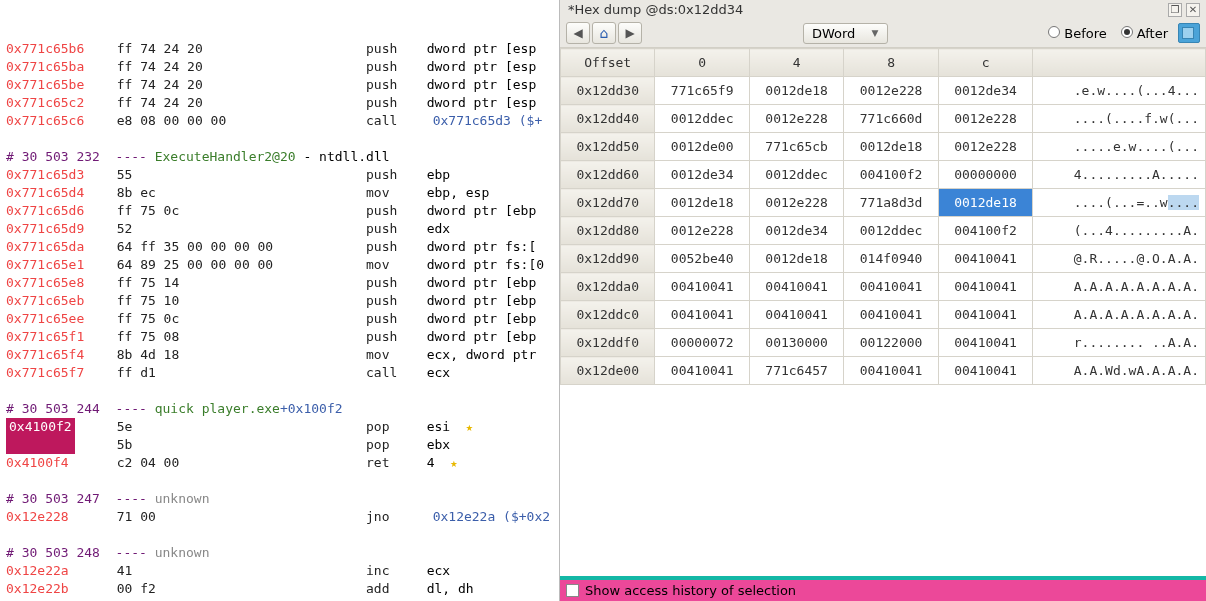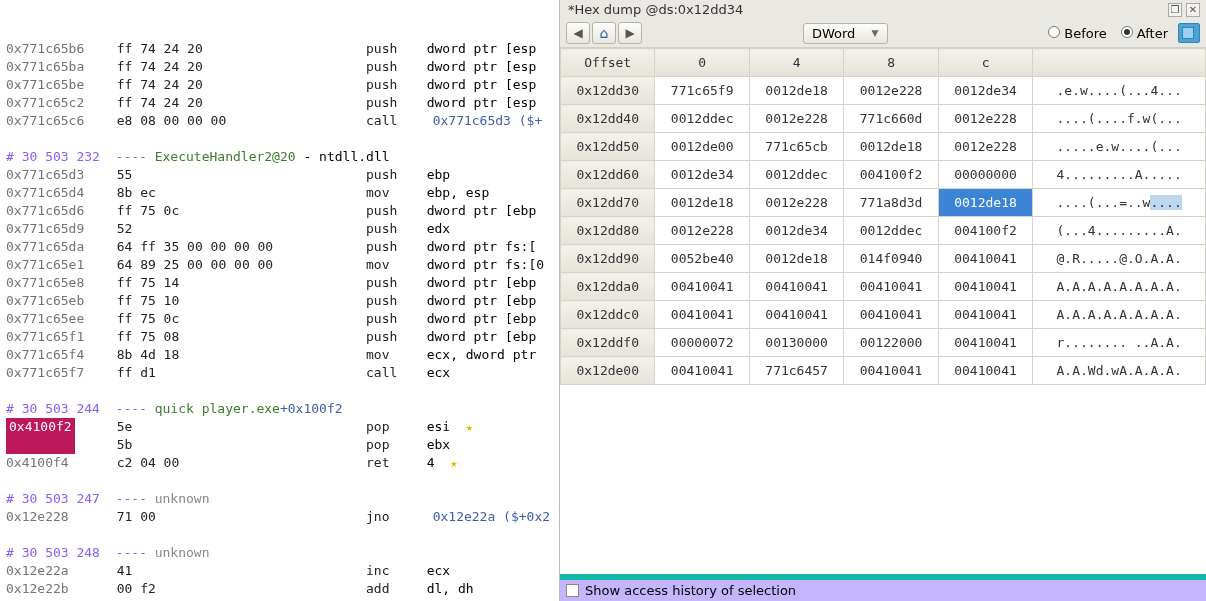--- a/index.html
+++ b/index.html
@@ -13,28 +13,28 @@
     overflow: hidden;
   }
   .disasm-pane {
     flex: 0 0 559px;
     background: #fff;
     padding: 4px 6px;
     line-height: 18px;
     overflow: hidden;
     white-space: pre;
   }
-  .addr { color: #737373; }
+  .addr { color: #ef4444; }
   .bytes { color: #222; }
   .mnem { color: #222; }
   .call-target { color: #3b5eaa; margin-left: 6px; }
   .sym-exec { color: #3a7d2a; }
   .sym-offset { color: #3b5eaa; }
   .sym-unknown { color: #888; }
-  .comment-hdr { color: #8b5cf6; }
+  .comment-hdr { color: #701a75; }
   .row { display: flex; }
   .row .c-addr { flex: 0 0 95px; }
   .row .c-bytes { flex: 0 0 265px; }
   .row .c-mnem { flex: 0 0 45px; }
   .row .c-op  { }
   .gap { height: 18px; }
   .hilite-bp { background: #be185d; color: #fff; display:inline-block; padding:0 3px; }
   .star { color: #e8b800; font-size: 12px; }
 
   .hex-pane {
@@ -152,32 +152,32 @@
   table.hex th {
     background: linear-gradient(#f4f2ec,#e5e2d9);
     font-weight: normal;
     color: #333;
   }
   table.hex th.offset-h, table.hex td.offset {
     background: linear-gradient(#f4f2ec,#e5e2d9);
   }
   table.hex td { color: #333; }
   table.hex td.ascii {
-    text-align: center;
+    text-align: right;
     font-family: "DejaVu Sans Mono", monospace;
   }
   .sel-cell { background: #3b84d6 !important; color: #fff !important; }
   .sel-ascii-frag { background: #bcd8f0; }
 
   .hex-footer {
     display:flex; align-items:center;
     gap: 6px;
     padding: 3px 6px;
-    background: #c4b5fd;
-    border-top: 6px solid #14b8a6;
+    background: #ec4899;
+    border-top: 4px solid #14b8a6;
     font-family: "DejaVu Sans", sans-serif;
     font-size: 13px;
   }
   .chk {
     width:13px; height:13px;
     border: 1px solid #888;
     background:#fff;
   }
 </style>
 </head>

